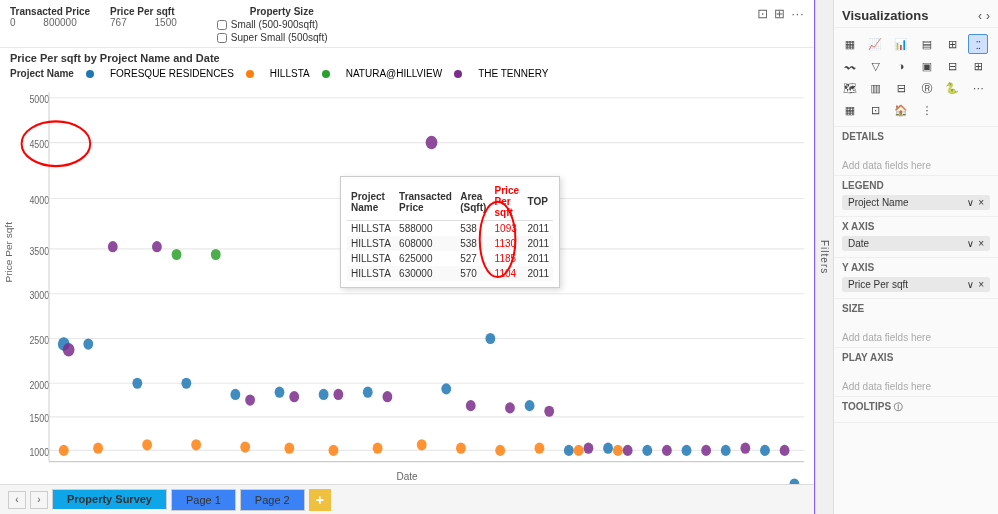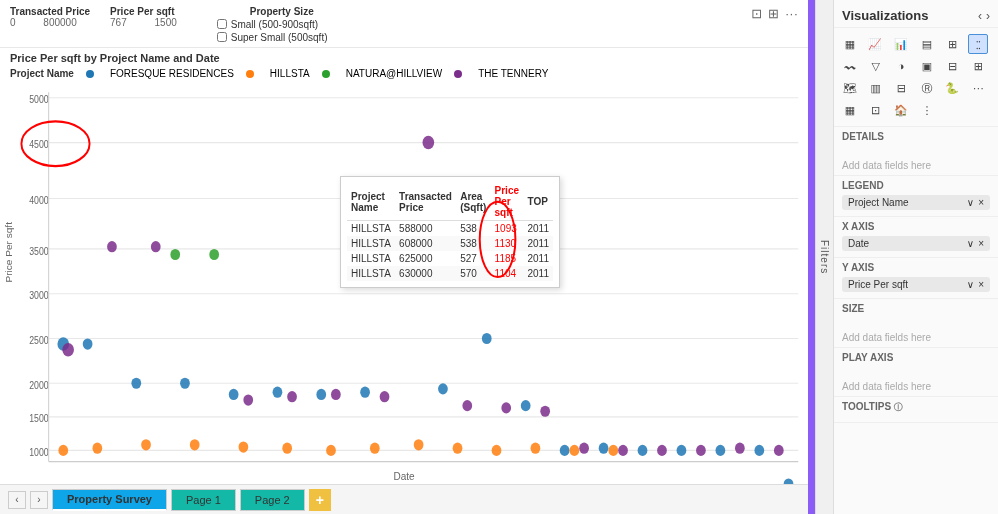--- a/index.html
+++ b/index.html
@@ -1,30 +1,30 @@
 <!DOCTYPE html>
 <html><head>
   <meta charset="utf-8">
   <style>
     * { box-sizing: border-box; margin: 0; padding: 0; }
     body { font-family: 'Segoe UI', Arial, sans-serif; font-size: 11px; background: #fff; width: 998px; height: 514px; overflow: hidden; display: flex; flex-direction: column; }
 
     .main-area { display: flex; flex: 1; overflow: hidden; }
 
     
-    .chart-area { flex: 1; display: flex; flex-direction: column; border-right: 7px solid #8b5cf6; position: relative; }
+    .chart-area { flex: 1; display: flex; flex-direction: column; border-right: 1px solid #8b5cf6; position: relative; }
 
     
     .top-controls { display: flex; align-items: flex-start; padding: 6px 10px 4px 10px; gap: 20px; border-bottom: 1px solid #e8e8e8; }
     .axis-control { display: flex; flex-direction: column; }
     .axis-label { font-size: 10px; color: #333; font-weight: 600; }
     .axis-range { font-size: 10px; color: #666; }
     .property-size { display: flex; flex-direction: column; gap: 2px; margin-left: 20px; }
     .property-size-title { font-size: 10px; font-weight: 600; color: #333; padding-left: 33px; }
-    .checkbox-item { display: flex; gap: 4px; font-size: 10px; color: #333; }
+    .checkbox-item { display: flex; align-items: center; gap: 4px; font-size: 10px; color: #333; }
     .checkbox-item input[type=checkbox] { width: 10px; height: 10px; }
     .toolbar-icons { margin-left: auto; display: flex; align-items: center; gap: 6px; color: #666; font-size: 13px; }
 
     
     .chart-title { font-size: 11px; font-weight: 600; color: #333; padding: 4px 10px 2px 10px; }
 
     
     .chart-legend { display: flex; align-items: center; gap: 12px; padding: 2px 10px; font-size: 10px; }
     .legend-title { font-weight: 600; color: #333; }
     .legend-item { display: flex; align-items: center; gap: 16px; }
@@ -48,21 +48,21 @@
       width: 220px;
     }
     .tooltip-table { width: 100%; border-collapse: collapse; }
     .tooltip-table th { font-weight: 600; color: #333; padding: 2px 4px; text-align: left; border-bottom: 1px solid #ddd; font-size: 10px; }
     .tooltip-table td { padding: 2px 4px; color: #333; font-size: 10px; }
     .tooltip-table tr:nth-child(even) { background: #f9f9f9; }
 
     
     .bottom-tabs { height: 30px; display: flex; align-items: center; border-top: 1px solid #ddd; background: #f5f5f5; padding: 0 8px; gap: 4px; }
     .tab-nav-btn { width: 18px; height: 18px; background: none; border: 1px solid #ccc; cursor: pointer; font-size: 10px; display: flex; align-items: center; justify-content: center; color: #555; }
-    .tab-btn { height: 22px; padding: 0 14px; font-size: 11px; cursor: pointer; border: 1px solid #ccc; background: #14b8a6; color: #333; }
+    .tab-btn { height: 22px; padding: 0 14px; font-size: 11px; cursor: pointer; border: 1px solid #ccc; background: #3b82f6; color: #333; }
     .tab-btn.active { background: #0ea5e9; border-bottom: 2px solid #fff; font-weight: 600; }
     .tab-add-btn { width: 22px; height: 22px; background: #f0c040; border: none; cursor: pointer; font-size: 14px; display: flex; align-items: center; justify-content: center; color: white; font-weight: bold; }
 
     
     .right-panel { width: 165px; display: flex; flex-direction: column; background: #fafafa; border-left: 1px solid #ddd; overflow-y: auto; }
     .right-panel-header { display: flex; justify-content: space-between; padding: 8px 8px 4px 8px; border-bottom: 1px solid #eee; }
     .right-panel-title { font-size: 13px; font-weight: 600; color: #333; }
     .nav-arrows { display: flex; gap: 4px; }
     .nav-arrow { cursor: pointer; font-size: 12px; color: #555; background: none; border: none; }
 

